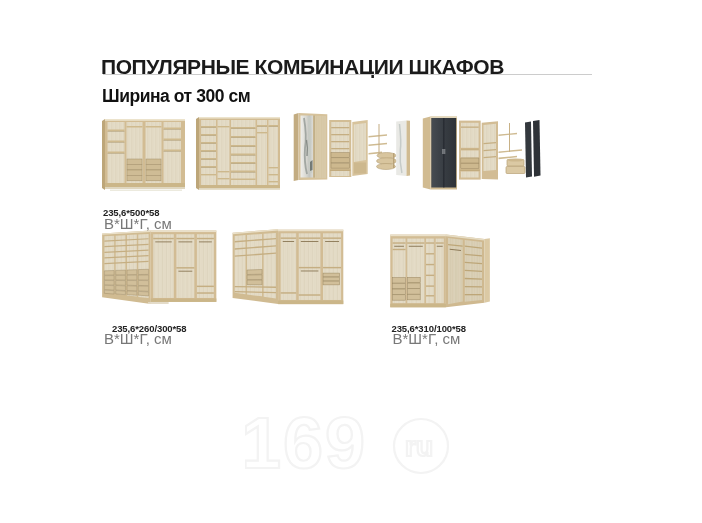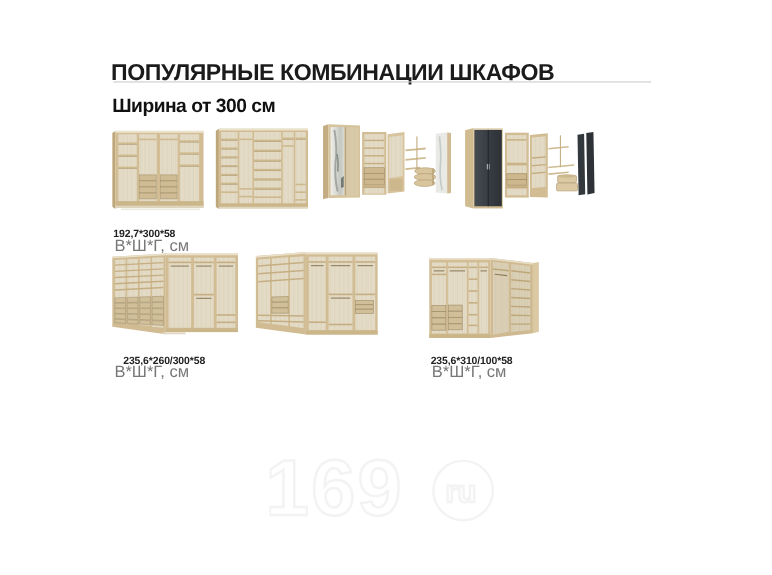--- a/index.html
+++ b/index.html
@@ -244,21 +244,21 @@
       <rect x="85" y="53.5" width="19" height="7" rx="1"></rect>
     </g>
     <ellipse cx="94.5" cy="47" rx="8" ry="1.6" fill="#cdb88e"></ellipse>
 
     <polygon points="104,9.5 110,8.5 111,63.5 105,64.5" fill="#33383d"></polygon>
     <polygon points="112,8 118.5,7 119.5,62.5 113,63.8" fill="#2e3237"></polygon>
   </svg>
   </div>
 
   <div class="abs lbl1" style="left:104px;top:199px;">В*Ш*Г, см</div>
-  <div class="abs lbl2" style="left:103px;top:208px;">192,7*300*58</div>
+  <div class="abs lbl2" style="left:103px;top:208px;">235,6*500*58</div>
 
   <div class="abs" style="left:98px;top:226.3px;" id="c1">
   <svg width="123.8" height="80.2" viewBox="0 0 119 78">
 
     <polygon points="3.3,7.2 50.6,4.4 50.6,75.8 3.3,69.2" fill="#d0bb92"></polygon>
     <polygon points="3.3,7.2 50.6,4.4 50.6,5.8 3.3,8.6" fill="#eae0c9"></polygon>
     <g>
       <polygon points="5.5,10 15,9.5 15,66 5.5,64.5" fill="url(#grain)"></polygon>
       <polygon points="16.5,9.4 26,8.9 26,67 16.5,66" fill="url(#grain)"></polygon>
       <polygon points="27.5,8.8 37,8.3 37,68.5 27.5,67.5" fill="url(#grain)"></polygon>

